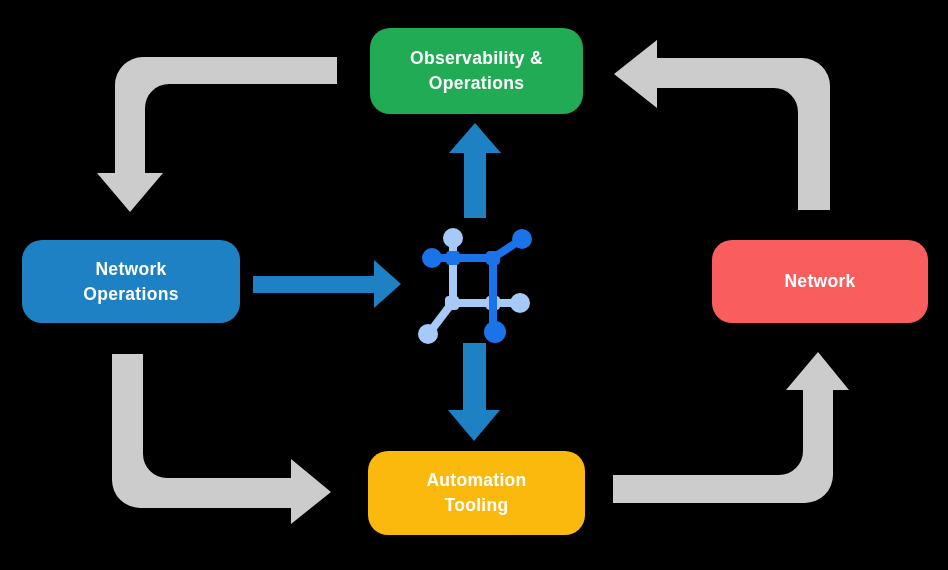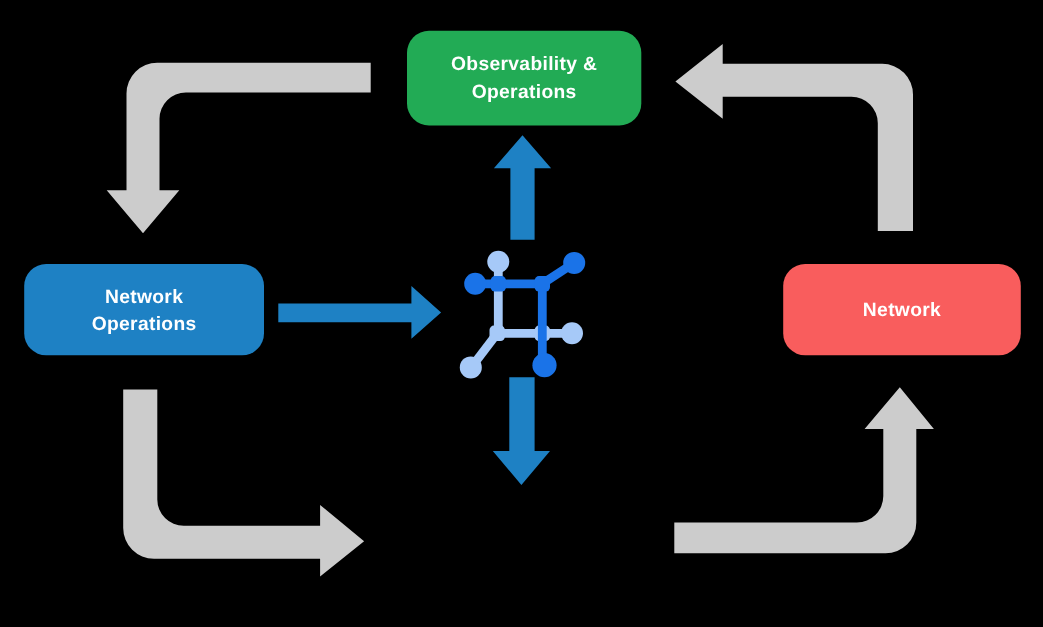--- a/index.html
+++ b/index.html
@@ -76,14 +76,18 @@
 
   <div class="box box-operations" style="background-color: rgb(30, 129, 196);">
     <span>Network</span>
     <span>Operations</span>
   </div>
 
   <div class="box box-infrastructure" style="background-color: rgb(249, 93, 93);">
     <span>Network</span>
   </div>
 
+  <div class="box box-automation" style="background-color: rgb(251, 185, 13);">
+    <span>Automation</span>
+    <span>Tooling</span>
+  </div>
 
 </div>
 
 </body></html>

